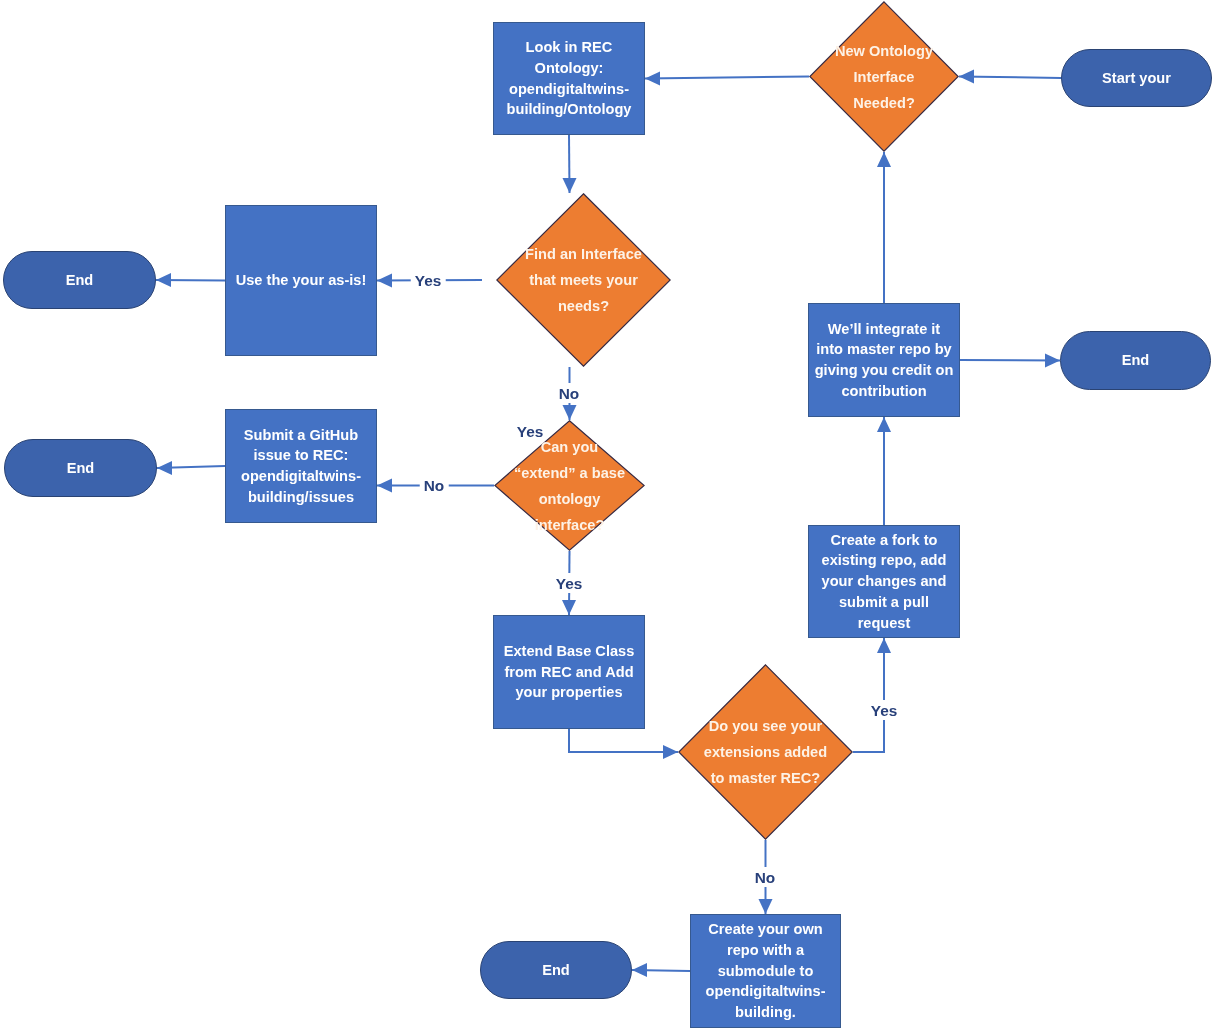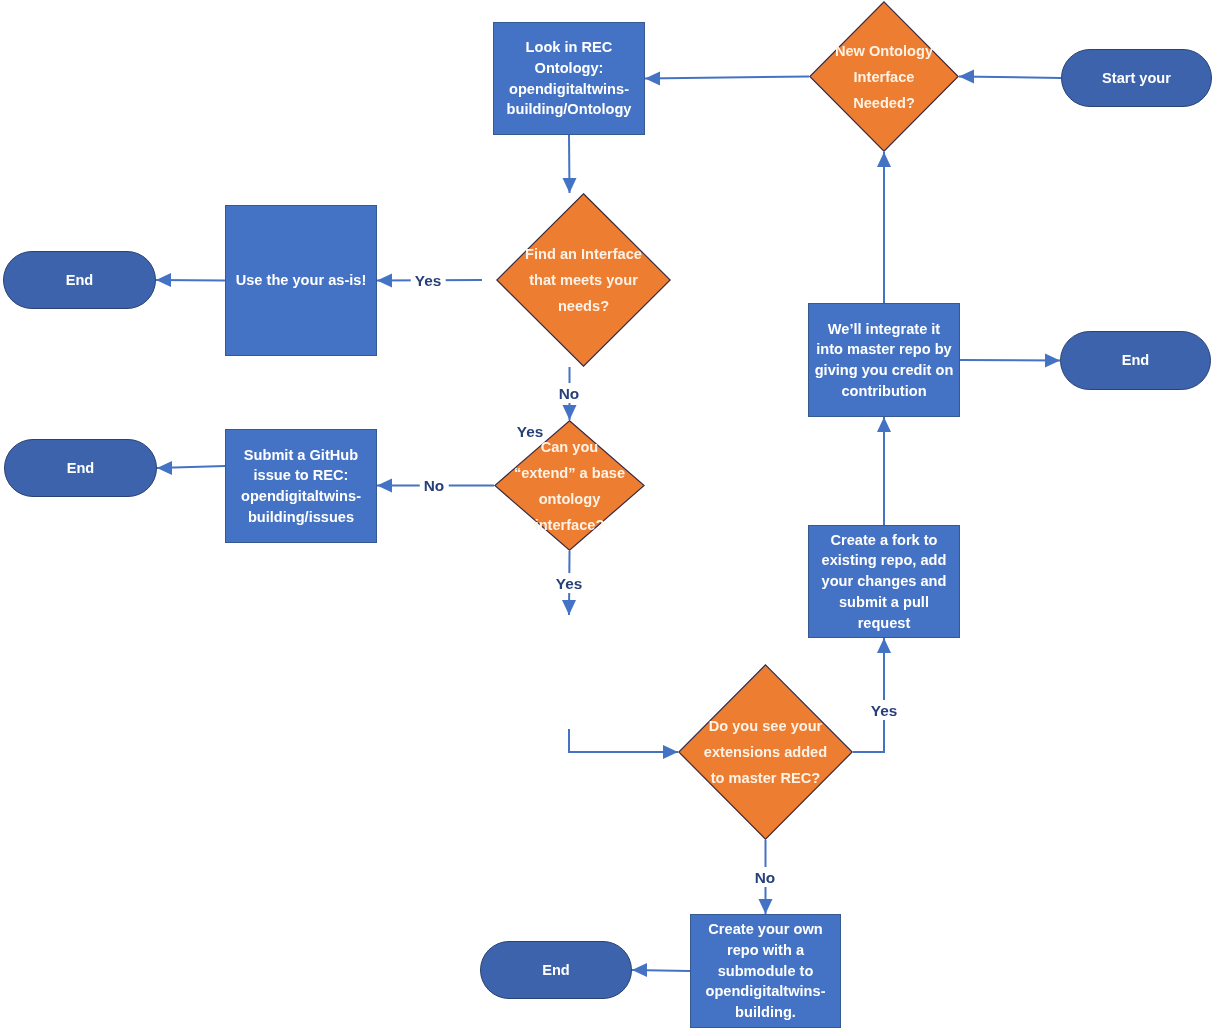--- a/index.html
+++ b/index.html
@@ -78,24 +78,27 @@
   </svg>
 
   <div class="node rect" style="left:493px;top:22px;width:152px;height:113px;">
     <span class="txt">Look in REC<br>Ontology:<br>opendigitaltwins-<br>building/Ontology</span>
   </div>
 
   <div class="node rect" style="left:225px;top:205px;width:152px;height:151px;">
     <span class="txt">Use the your as-is!</span>
   </div>
 
-  <div class="node rect" style="left:225px;top:409px;width:152px;height:114px;margin-top:20px;">
+  <div class="node rect" style="left:225px;top:409px;width:152px;height:114px;">
     <span class="txt">Submit a GitHub<br>issue to REC:<br>opendigitaltwins-<br>building/issues</span>
   </div>
 
+  <div class="node rect" style="left:493px;top:615px;width:152px;height:114px;">
+    <span class="txt">Extend Base Class<br>from REC and Add<br>your properties</span>
+  </div>
 
   <div class="node rect" style="left:808px;top:525px;width:152px;height:113px;">
     <span class="txt">Create a fork to<br>existing repo, add<br>your changes and<br>submit a pull<br>request</span>
   </div>
 
   <div class="node rect" style="left:808px;top:303px;width:152px;height:114px;">
     <span class="txt">We’ll integrate it<br>into master repo by<br>giving you credit on<br>contribution</span>
   </div>
 
   <div class="node rect" style="left:690px;top:914px;width:151px;height:114px;">

